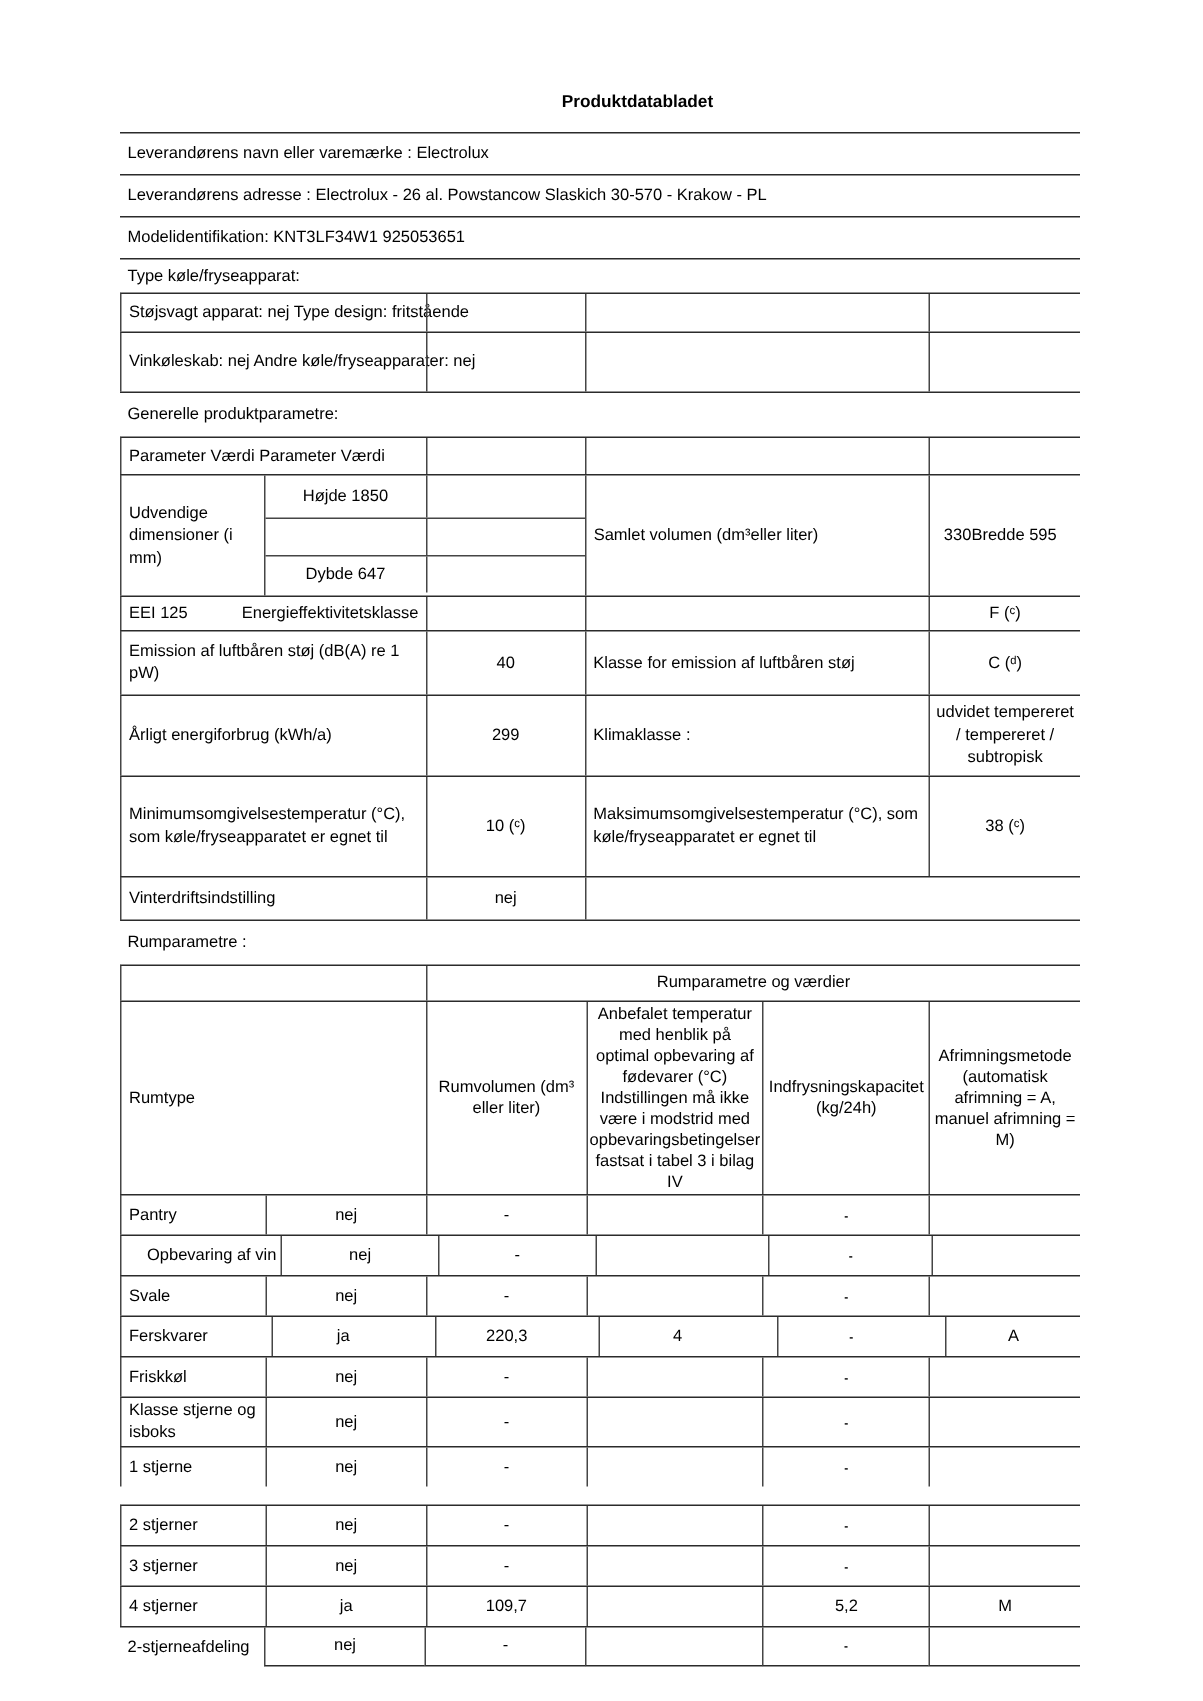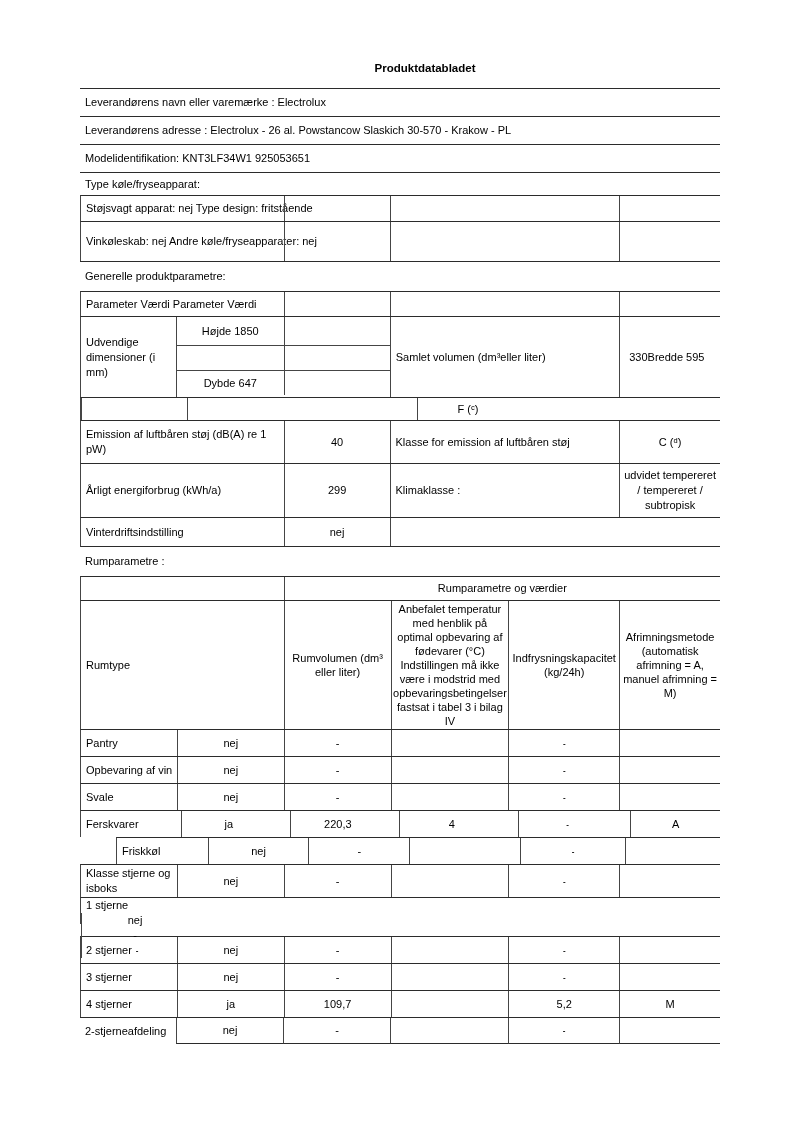--- a/index.html
+++ b/index.html
@@ -86,20 +86,24 @@
         <div class="subrow" style="height:25px">
           <div class="c" style="width:107px">Dybde 647</div>
           <div class="c v" style="width:106px"></div>
         </div>
       </div>
       <div class="c left v" style="width:230px">Samlet volumen (dm³eller liter)</div>
       <div class="c v clip" style="width:101px">330Bredde 595</div>
     </div>
 
     <div class="row tbl" style="height:23px">
+      <div class="c left ovf" style="width:203px">
+        <span>EEI 125</span>
+        <span class="gap36">Energieffektivitetsklasse</span>
+      </div>
       <div class="c v" style="width:106px"></div>
       <div class="c v" style="width:230px"></div>
       <div class="c v" style="width:101px">F (ᶜ)</div>
     </div>
 
     <div class="row tbl" style="height:43px">
       <div class="c left" style="width:203px">Emission af luftbåren støj (dB(A) re 1
 pW)</div>
       <div class="c v" style="width:106px">40</div>
       <div class="c left v" style="width:230px">Klasse for emission af luftbåren støj</div>
@@ -108,20 +112,28 @@
 
     <div class="row tbl" style="height:54px">
       <div class="c left" style="width:203px">Årligt energiforbrug (kWh/a)</div>
       <div class="c v" style="width:106px">299</div>
       <div class="c left v" style="width:230px">Klimaklasse :</div>
       <div class="c v" style="width:101px">udvidet tempereret
 / tempereret /
 subtropisk</div>
     </div>
 
+    <div class="row tbl" style="height:67px">
+      <div class="c left" style="width:203px">Minimumsomgivelsestemperatur (°C),
+som køle/fryseapparatet er egnet til</div>
+      <div class="c v" style="width:106px">10 (ᶜ)</div>
+      <div class="c left v" style="width:230px">Maksimumsomgivelsestemperatur (°C), som
+køle/fryseapparatet er egnet til</div>
+      <div class="c v" style="width:101px">38 (ᶜ)</div>
+    </div>
 
     <div class="row tbl bb" style="height:30px">
       <div class="c left" style="width:203px">Vinterdriftsindstilling</div>
       <div class="c v" style="width:106px">nej</div>
       <div class="c v" style="width:331px"></div>
     </div>
 
     <div class="row plain" style="height:29px; border-top:none">
       <div class="c left" style="width:640px">Rumparametre :</div>
     </div>
@@ -155,21 +167,21 @@
 
     <div id="room-rows">
         <div class="row tbl" style="height: 27px; justify-content: flex-end;">
           <div class="c left" style="width: 96px;">Pantry</div>
           <div class="c v" style="width: 107px;">nej</div>
           <div class="c v" style="width: 107px;">-</div>
           <div class="c v" style="width: 118px;"></div>
           <div class="c v dot" style="width: 111px;">-</div>
           <div class="c v" style="width: 101px;"></div>
         </div>
-        <div class="row tbl" style="height: 27px;">
+        <div class="row tbl" style="height: 27px; padding-left: 12px;">
           <div class="c left" style="width: 96px;">Opbevaring af vin</div>
           <div class="c v" style="width: 107px;">nej</div>
           <div class="c v" style="width: 107px;">-</div>
           <div class="c v" style="width: 118px;"></div>
           <div class="c v dot" style="width: 111px;">-</div>
           <div class="c v" style="width: 101px;"></div>
         </div>
         <div class="row tbl" style="height: 27px;">
           <div class="c left" style="width: 96px;">Svale</div>
           <div class="c v" style="width: 107px;">nej</div>
@@ -179,38 +191,38 @@
           <div class="c v" style="width: 101px;"></div>
         </div>
         <div class="row tbl" style="height: 27px; gap: 14px;">
           <div class="c left" style="width: 96px;">Ferskvarer</div>
           <div class="c v" style="width: 107px;">ja</div>
           <div class="c v" style="width: 107px;">220,3</div>
           <div class="c v" style="width: 118px;">4</div>
           <div class="c v dot" style="width: 111px;">-</div>
           <div class="c v" style="width: 101px;">A</div>
         </div>
-        <div class="row tbl" style="height: 27px; margin-left: 36px;">
+        <div class="row tbl" style="height: 27px;">
           <div class="c left" style="width: 96px;">Friskkøl</div>
           <div class="c v" style="width: 107px;">nej</div>
           <div class="c v" style="width: 107px;">-</div>
           <div class="c v" style="width: 118px;"></div>
           <div class="c v dot" style="width: 111px;">-</div>
           <div class="c v" style="width: 101px;"></div>
         </div>
         <div class="row tbl" style="height: 33px;">
           <div class="c left" style="width: 96px;">Klasse stjerne og
 isboks</div>
           <div class="c v" style="width: 107px;">nej</div>
           <div class="c v" style="width: 107px;">-</div>
           <div class="c v" style="width: 118px;"></div>
           <div class="c v dot" style="width: 111px;">-</div>
           <div class="c v" style="width: 101px;"></div>
         </div>
-        <div class="row tbl" style="height: 27px; flex-direction: column;">
+        <div class="row tbl" style="height: 27px;">
           <div class="c left" style="width: 96px;">1 stjerne</div>
           <div class="c v" style="width: 107px;">nej</div>
           <div class="c v" style="width: 107px;">-</div>
           <div class="c v" style="width: 118px;"></div>
           <div class="c v dot" style="width: 111px;">-</div>
           <div class="c v" style="width: 101px;"></div>
         </div>
         <div class="row tbl" style="height: 27px; margin-top: 12px;">
           <div class="c left" style="width: 96px;">2 stjerner</div>
           <div class="c v" style="width: 107px;">nej</div>

